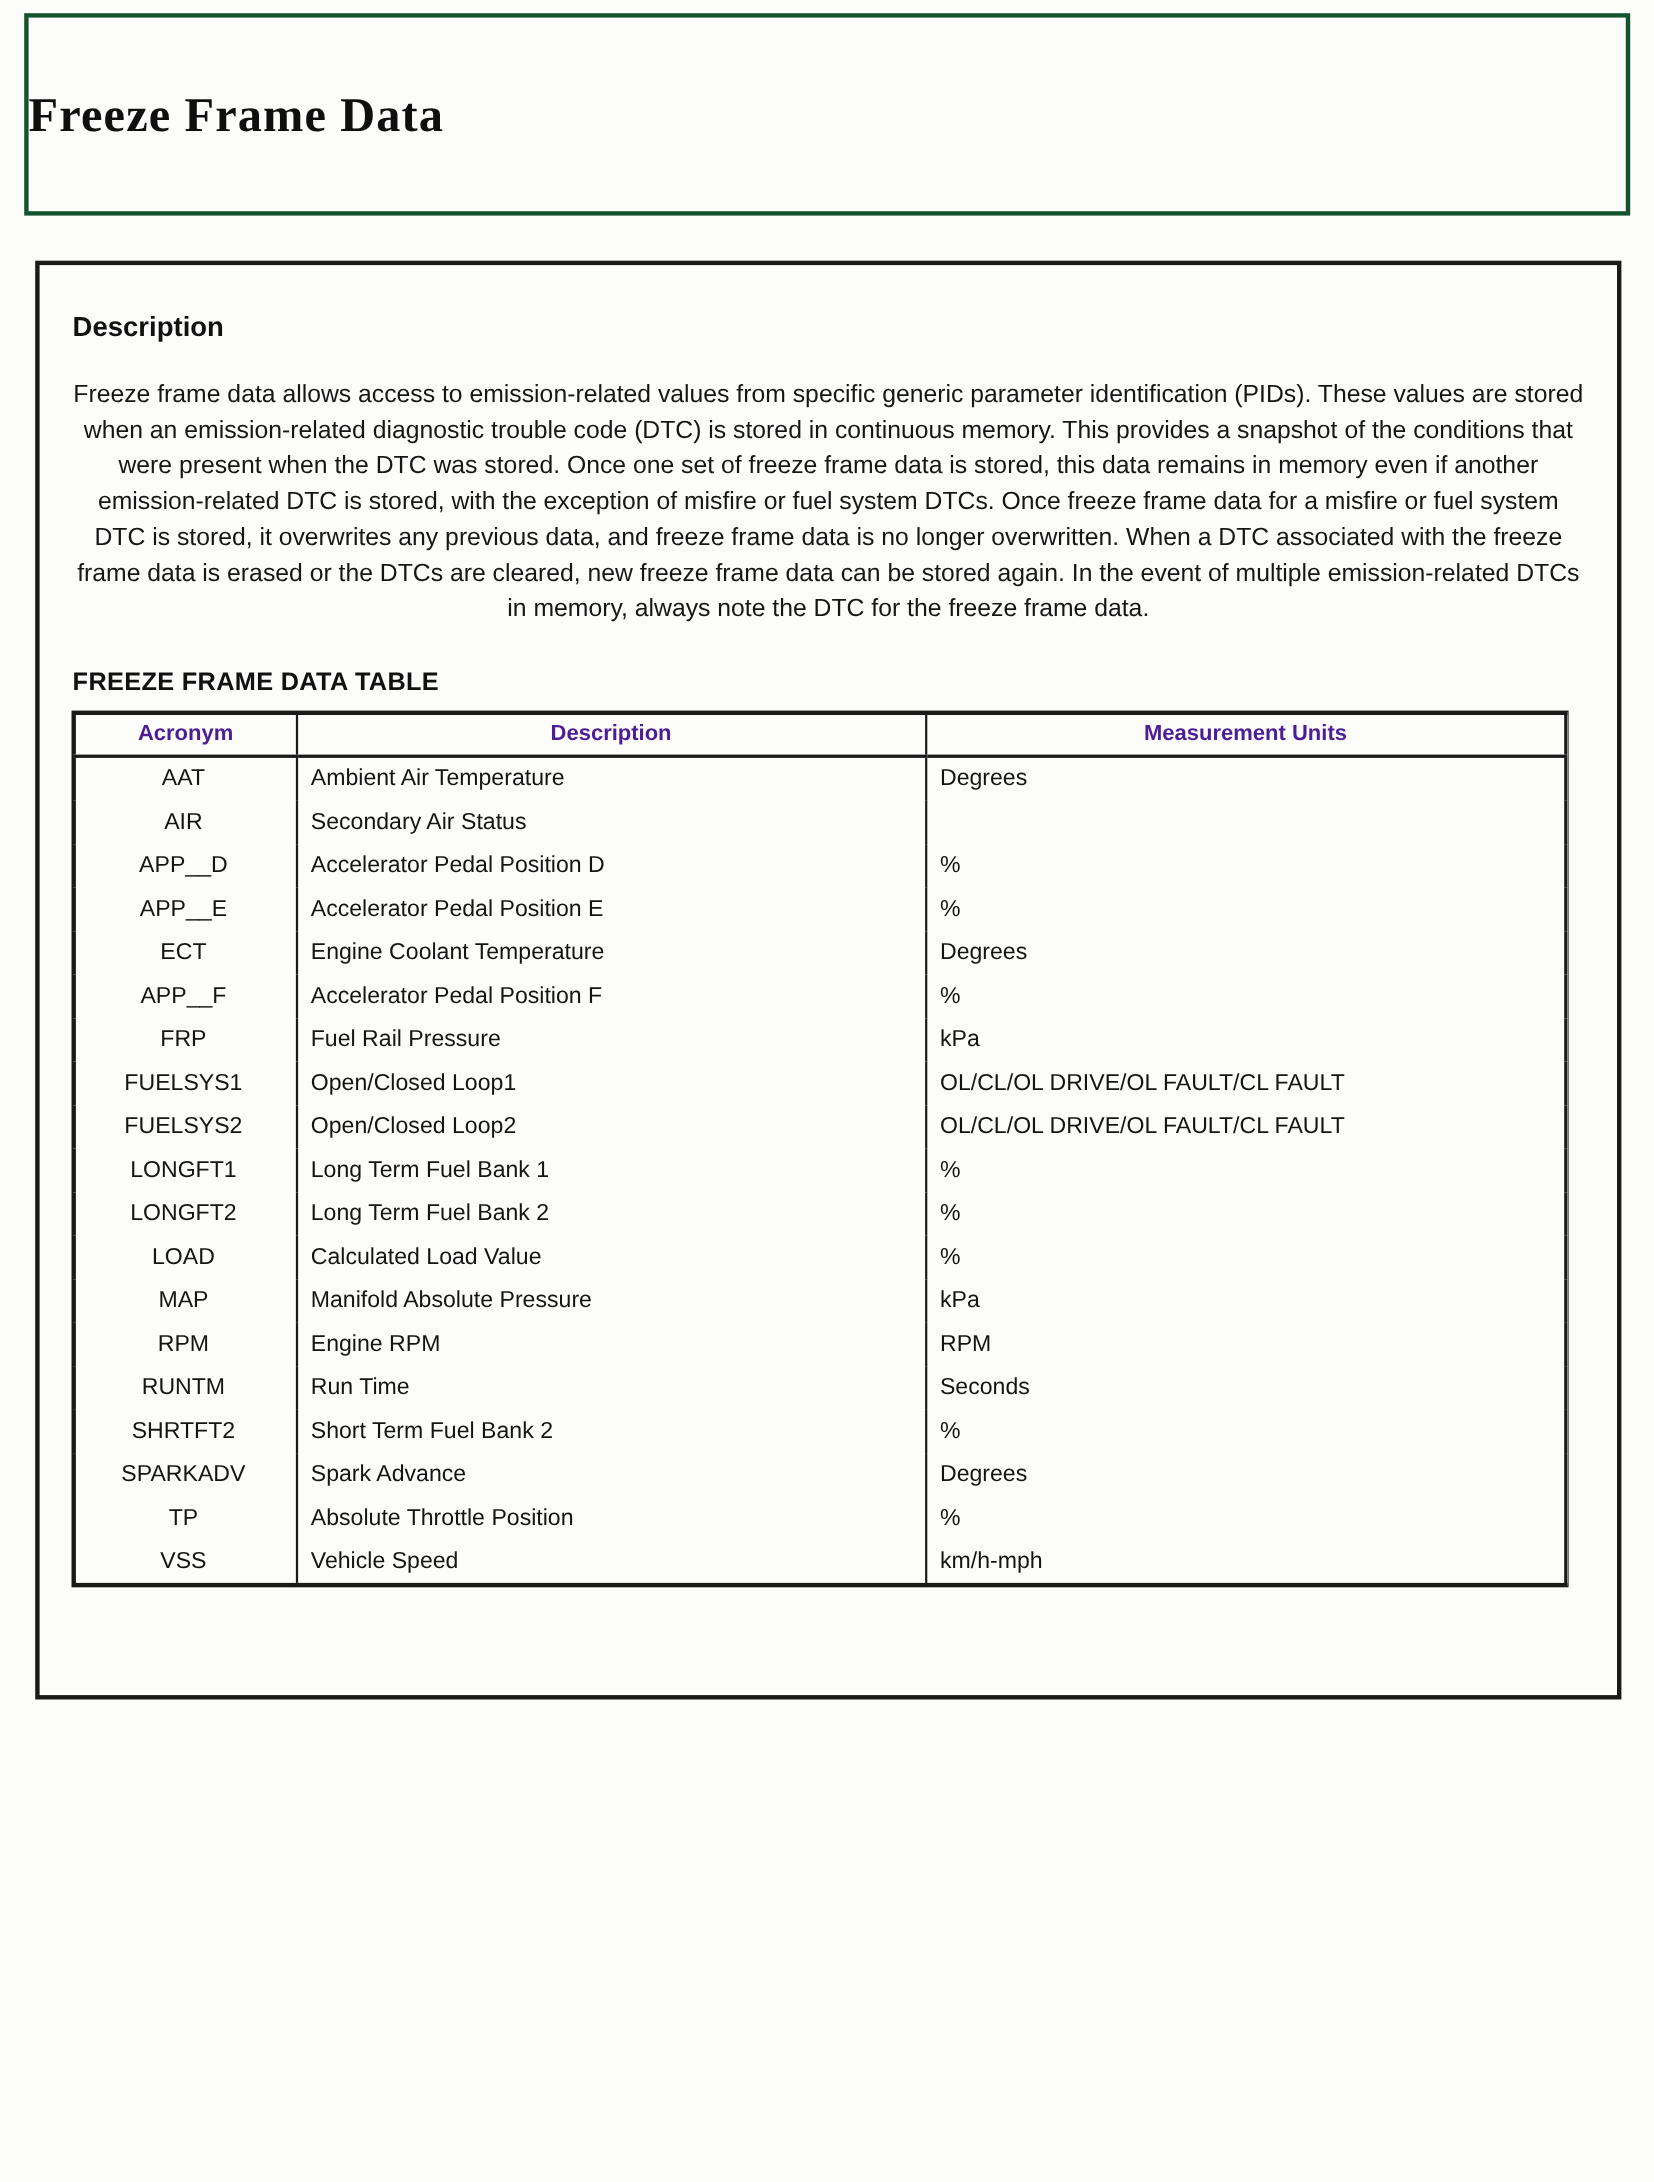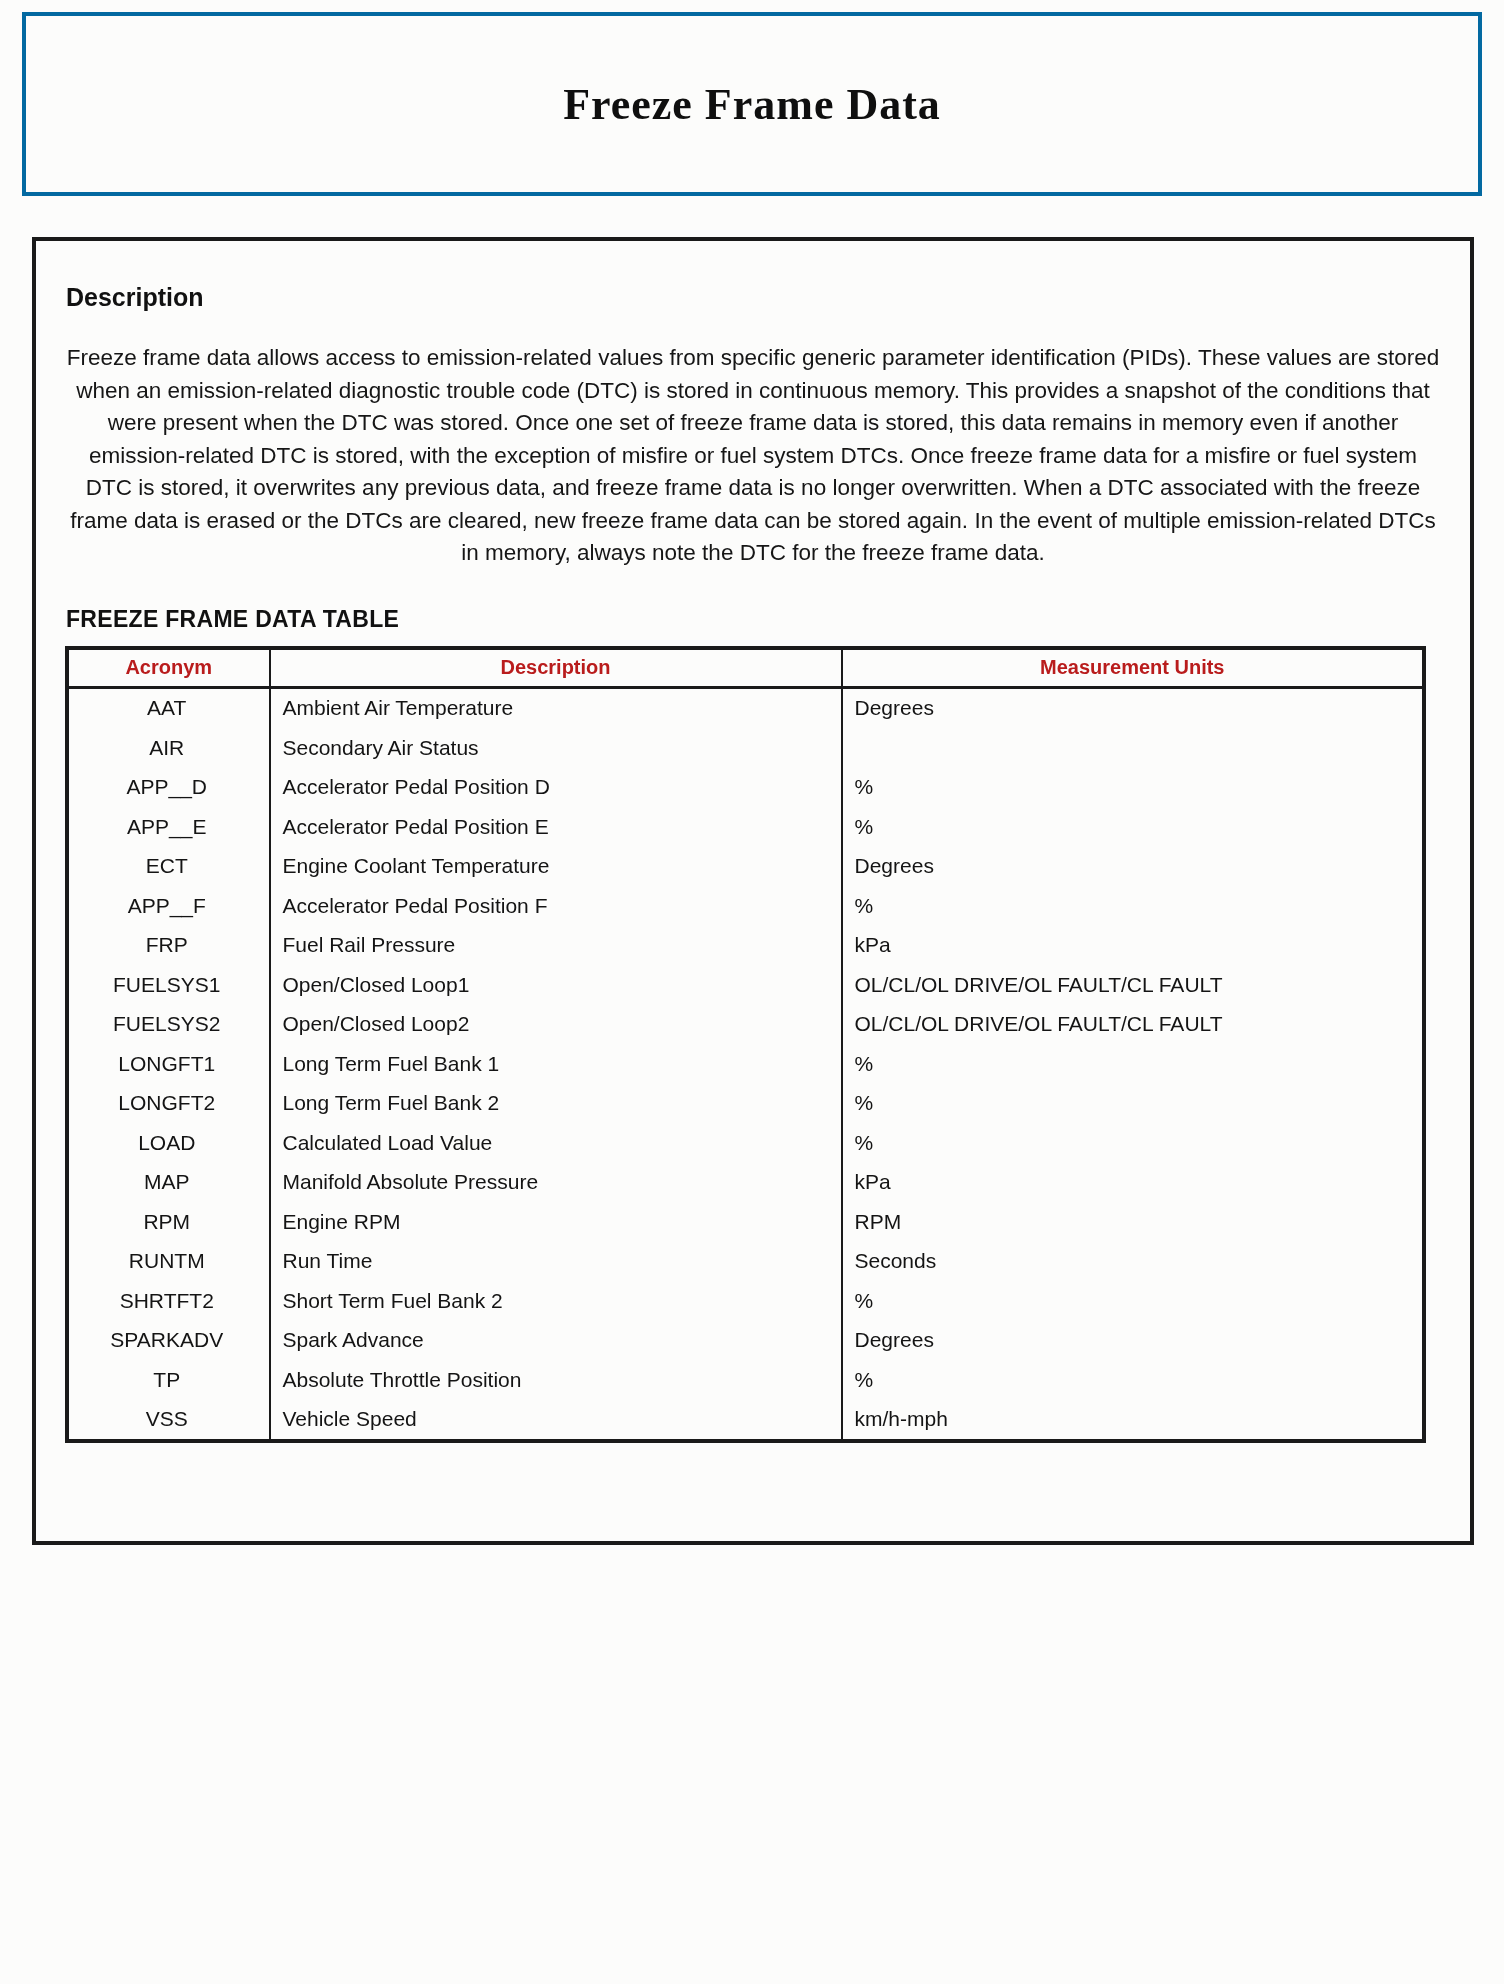--- a/index.html
+++ b/index.html
@@ -8,22 +8,22 @@
     width:1504px;height:1984px;
     margin:0 auto;
     background:#fcfcfb;
     color:#141414;
     font-family:"Liberation Sans", sans-serif;
     overflow:hidden;
   }
   .title-box{
     position:absolute;
     top:12px;left:22px;right:22px;height:176px;
-    border:4px solid #0369a1;
-    display:flex;align-items:center;justify-content:center;
+    border:4px solid #14532d;
+    display:flex;align-items:center;justify-content:flex-start;
   }
   .page-title{
     font-family:"Liberation Serif", serif;
     font-weight:bold;
     font-size:44px;
     letter-spacing:1px;
     color:#0f0f0f;
   }
   .content-box{
     position:absolute;
@@ -65,21 +65,21 @@
   table.ff-table col.c-desc{width:572px;}
   table.ff-table col.c-units{width:582px;}
   table.ff-table th{
     font-size:20px;
     font-weight:bold;
     text-align:center;
     height:36px;
     border-bottom:3px solid #1a1a1a;
     border-left:2px solid #1a1a1a;
     padding:0 8px;
-    color:#b91c1c;
+    color:#4c1d95;
   }
   table.ff-table th:first-child{border-left:none;}
   table.ff-table td{
     font-size:21px;
     height:39.5px;
     padding:0 12px;
     border-left:2px solid #1a1a1a;
     color:#141414;
     white-space:nowrap;
     overflow:hidden;

